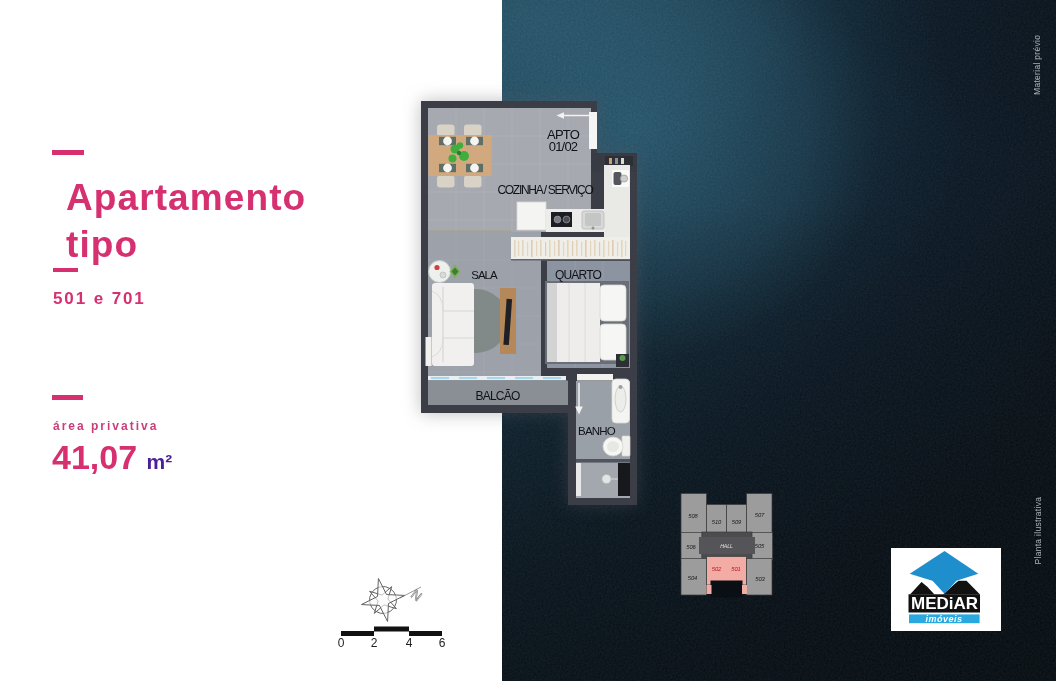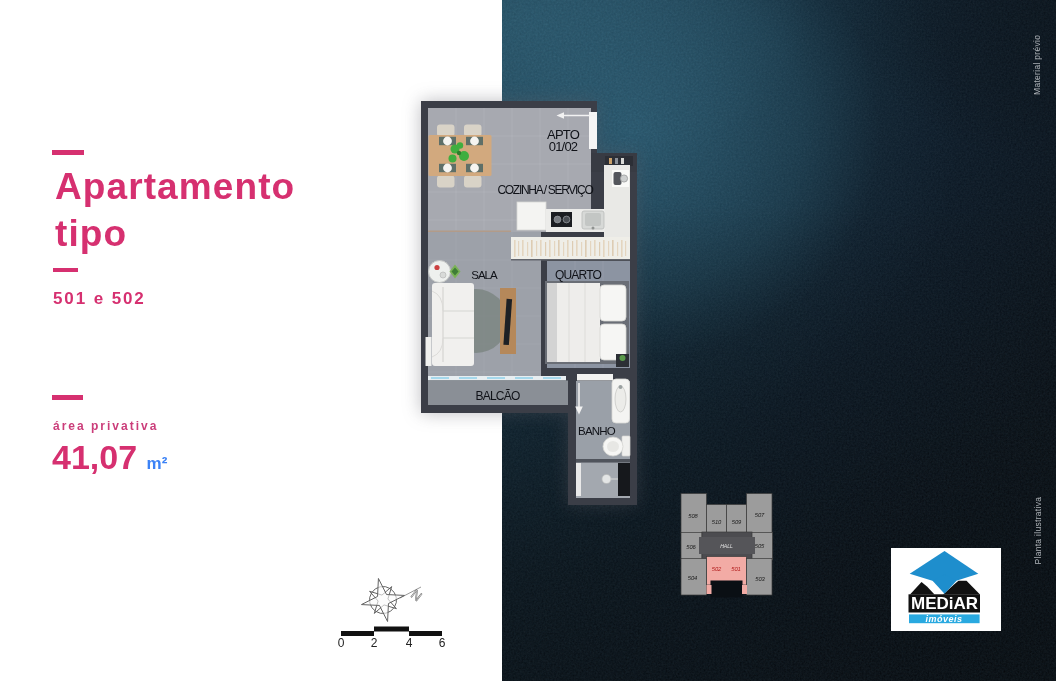--- a/index.html
+++ b/index.html
@@ -8,28 +8,28 @@
   .dark{position:absolute;left:502px;top:0;width:554px;height:681px;
     background:
       radial-gradient(ellipse 300px 230px at 554px 0px, rgba(3,5,8,0.5) 0%, rgba(3,5,8,0.25) 45%, rgba(0,0,0,0) 70%),
       radial-gradient(ellipse 480px 400px at 100% 100%, rgba(1,2,4,0.45) 0%, rgba(1,2,4,0.22) 45%, rgba(0,0,0,0) 72%),
       linear-gradient(180deg, rgba(0,0,0,0) 30%, rgba(2,4,7,0.45) 62%, rgba(2,4,7,0.75) 85%, rgba(2,4,7,0.85) 100%),
       radial-gradient(ellipse 430px 400px at 130px 130px, rgba(45,97,121,0.85) 0%, rgba(40,88,110,0.45) 40%, rgba(20,45,60,0.2) 58%, rgba(0,0,0,0) 76%),
       radial-gradient(ellipse 430px 250px at 30px 20px, rgba(56,114,138,0.5) 0%, rgba(0,0,0,0) 65%),
       linear-gradient(113deg,#1b4052 0%,#163648 14%,#102a3a 28%,#0b1e2c 42%,#081421 56%,#060e18 70%,#05090f 84%,#04060a 100%);}
   .grain{position:absolute;left:502px;top:0;width:554px;height:681px;opacity:0.6;}
   .dash{position:absolute;left:53px;width:30px;height:4px;background:#d63070;}
-  h1{position:absolute;left:54px;top:163px;margin:1px;font-size:37px;line-height:46.5px;
+  h1{position:absolute;left:54px;top:163px;margin:12px;font-size:37px;line-height:46.5px;
      font-weight:bold;color:#d63070;letter-spacing:1.1px;}
   .unids{position:absolute;left:53px;top:289px;font-size:17px;font-weight:bold;
      letter-spacing:1.9px;color:#d63070;}
   .areal{position:absolute;left:53px;top:419px;font-size:12px;font-weight:bold;
      letter-spacing:2px;color:#cb3d7a;}
   .areav{position:absolute;left:52px;top:438px;font-size:34px;font-weight:bold;color:#d63070;}
-  .areav .m2{font-size:17px;font-weight:bold;color:#3b82f6;}
+  .areav .m2{font-size:21px;font-weight:bold;color:#4c1d95;}
   .sidetxt{position:absolute;color:#aeb3b8;font-size:8.5px;letter-spacing:0.3px;
      transform:rotate(-90deg);transform-origin:center;white-space:nowrap;}
 </style>
 </head>
 <body>
 <div class="dark"></div>
 <svg class="grain" width="554" height="681">
   <filter id="n">
       <feTurbulence type="fractalNoise" baseFrequency="0.55" numOctaves="3" stitchTiles="stitch"></feTurbulence>
   <feColorMatrix type="matrix" values="0 0 0 0 0.38  0 0 0 0 0.58  0 0 0 0 0.68  0 0 0 0.22 0"></feColorMatrix>
@@ -38,21 +38,21 @@
       <feTurbulence type="fractalNoise" baseFrequency="0.5" numOctaves="2" seed="7" stitchTiles="stitch"></feTurbulence>
   <feColorMatrix type="matrix" values="0 0 0 0 0.01  0 0 0 0 0.03  0 0 0 0 0.05  0 0 0 0.5 0"></feColorMatrix>
     </filter>
   <rect width="554" height="681" filter="url(#n)"></rect>
   <rect width="554" height="681" filter="url(#n2)"></rect>
 </svg>
 
 <div class="dash" style="top:150px;left:52px;width:32px;height:4.5px;"></div>
 <h1>Apartamento<br>tipo</h1>
 <div class="dash" style="top:268px;left:53px;width:25px;"></div>
-<div class="unids">501 e 502</div>
+<div class="unids">501 e 701</div>
 <div class="dash" style="top:395px;left:52px;width:31px;height:4.5px;"></div>
 <div class="areal">área privativa</div>
 <div class="areav">41,07 <span class="m2">m²</span></div>
 
 <div class="sidetxt" style="left:1007px;top:60px;width:60px;text-align:center;">Material prévio</div>
 <div class="sidetxt" style="left:1005px;top:527px;width:65px;text-align:center;">Planta ilustrativa</div>
 
 <svg id="plan" style="position:absolute;left:419px;top:99px;filter:drop-shadow(0 0 9px rgba(90,90,100,0.4));" width="220" height="410" viewBox="0 0 220 410">
 
   <path d="M2,2 H178 V54 H218 V406 H149 V314 H2 Z" fill="#3b3e47"></path>

